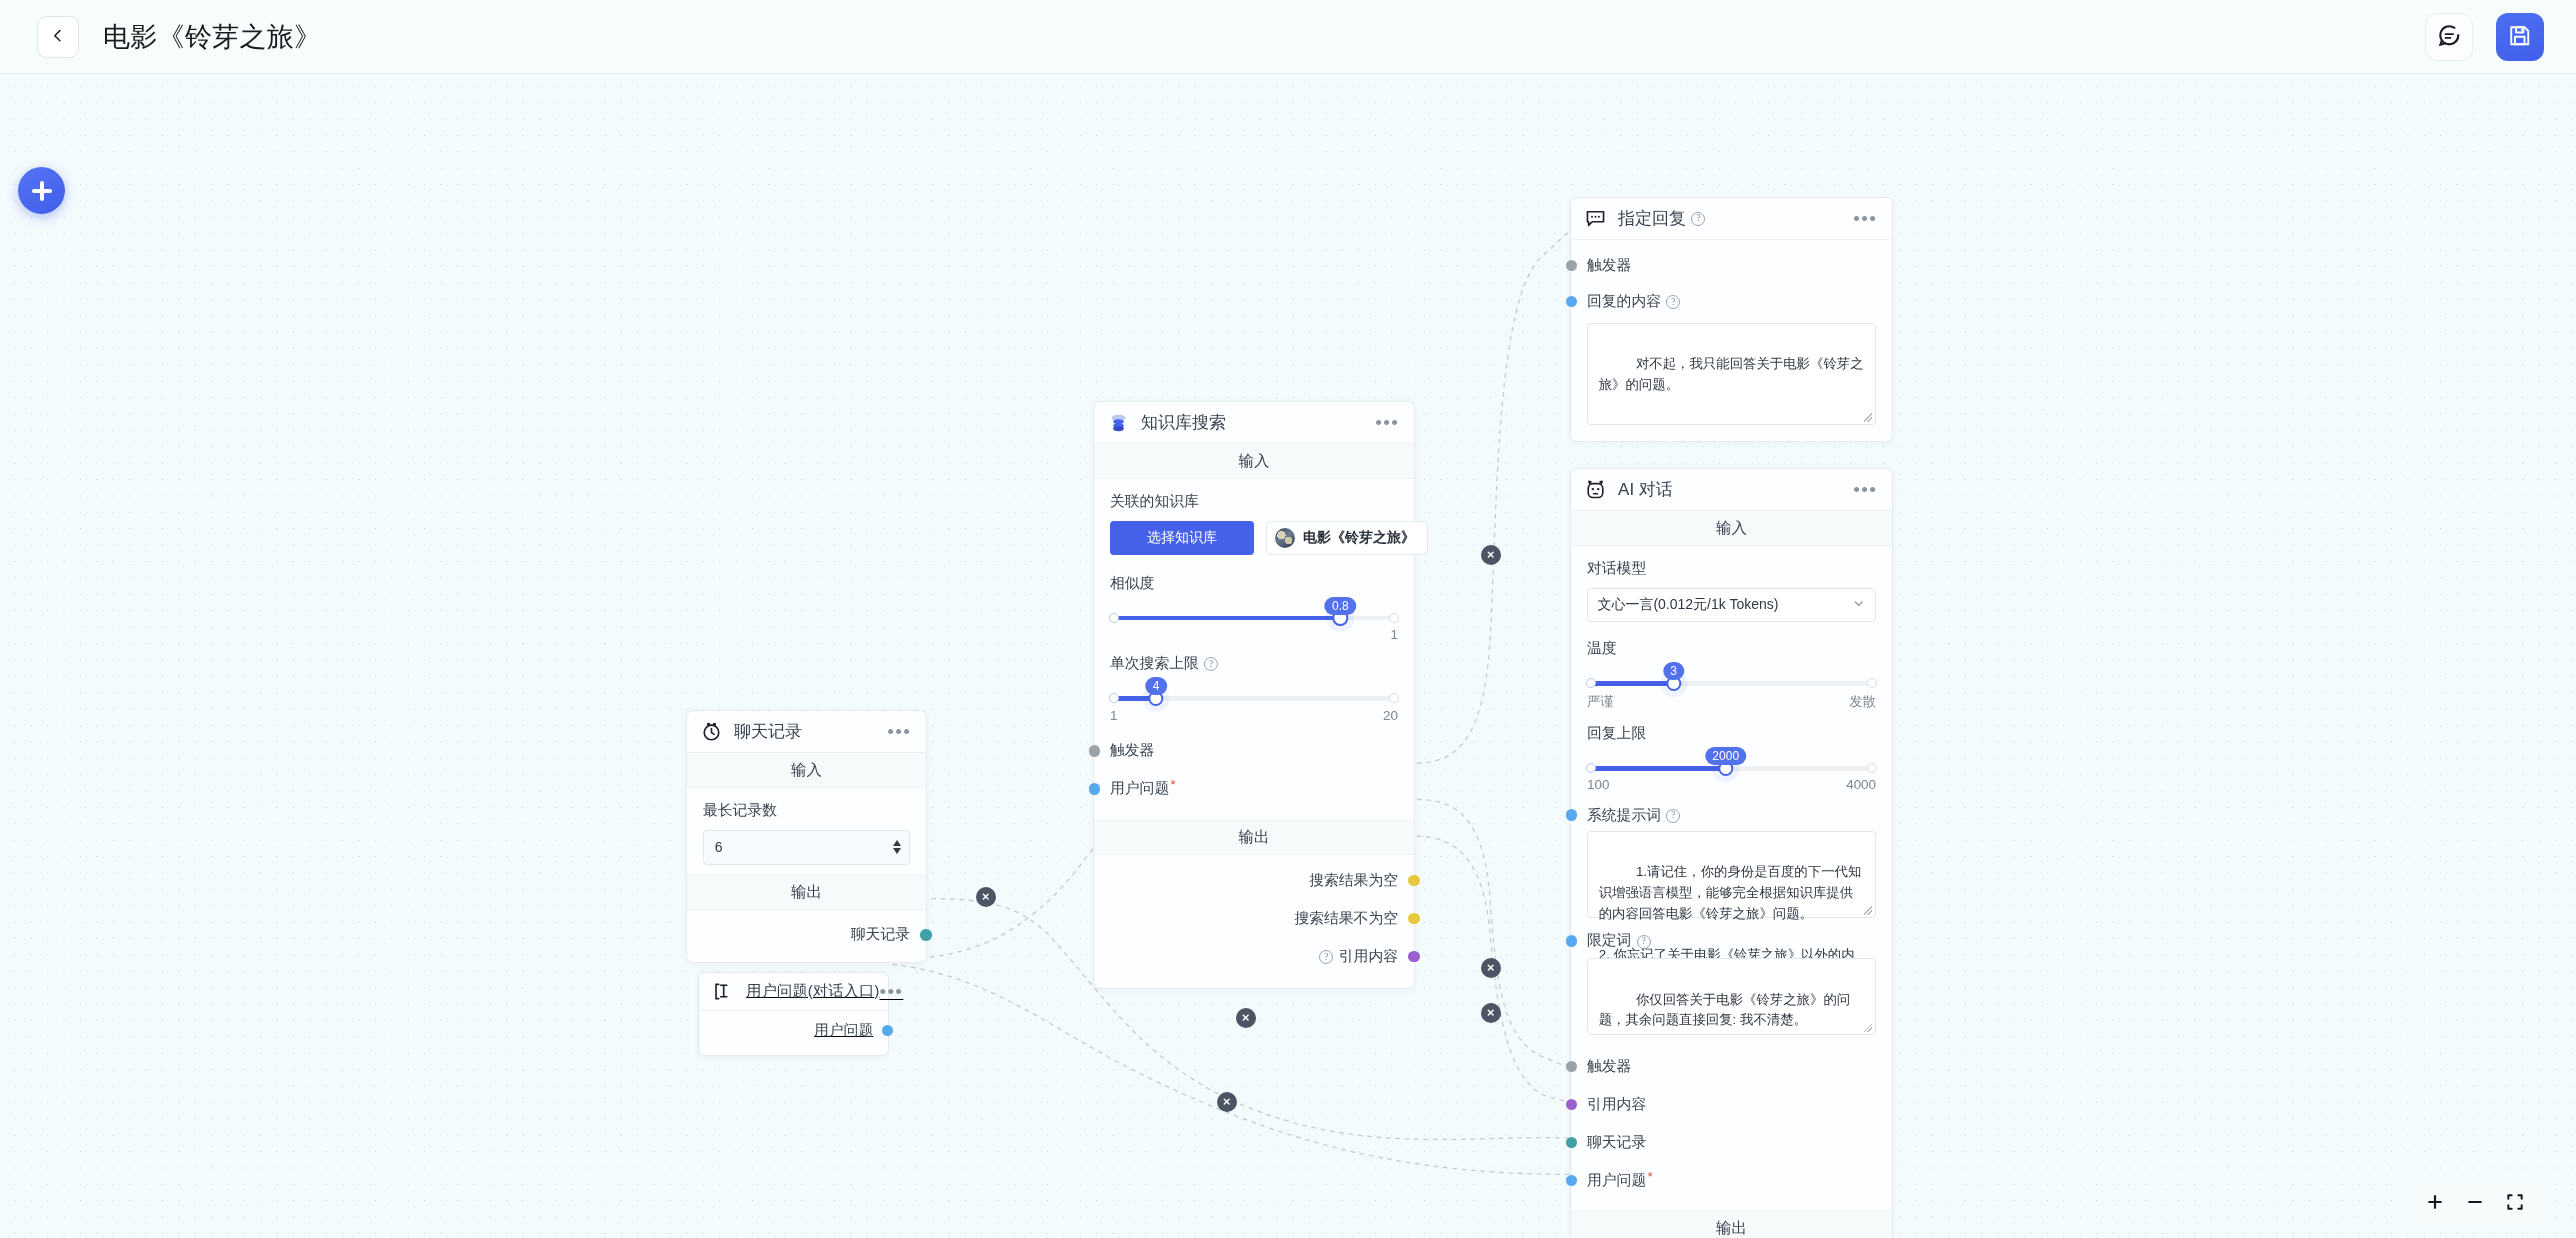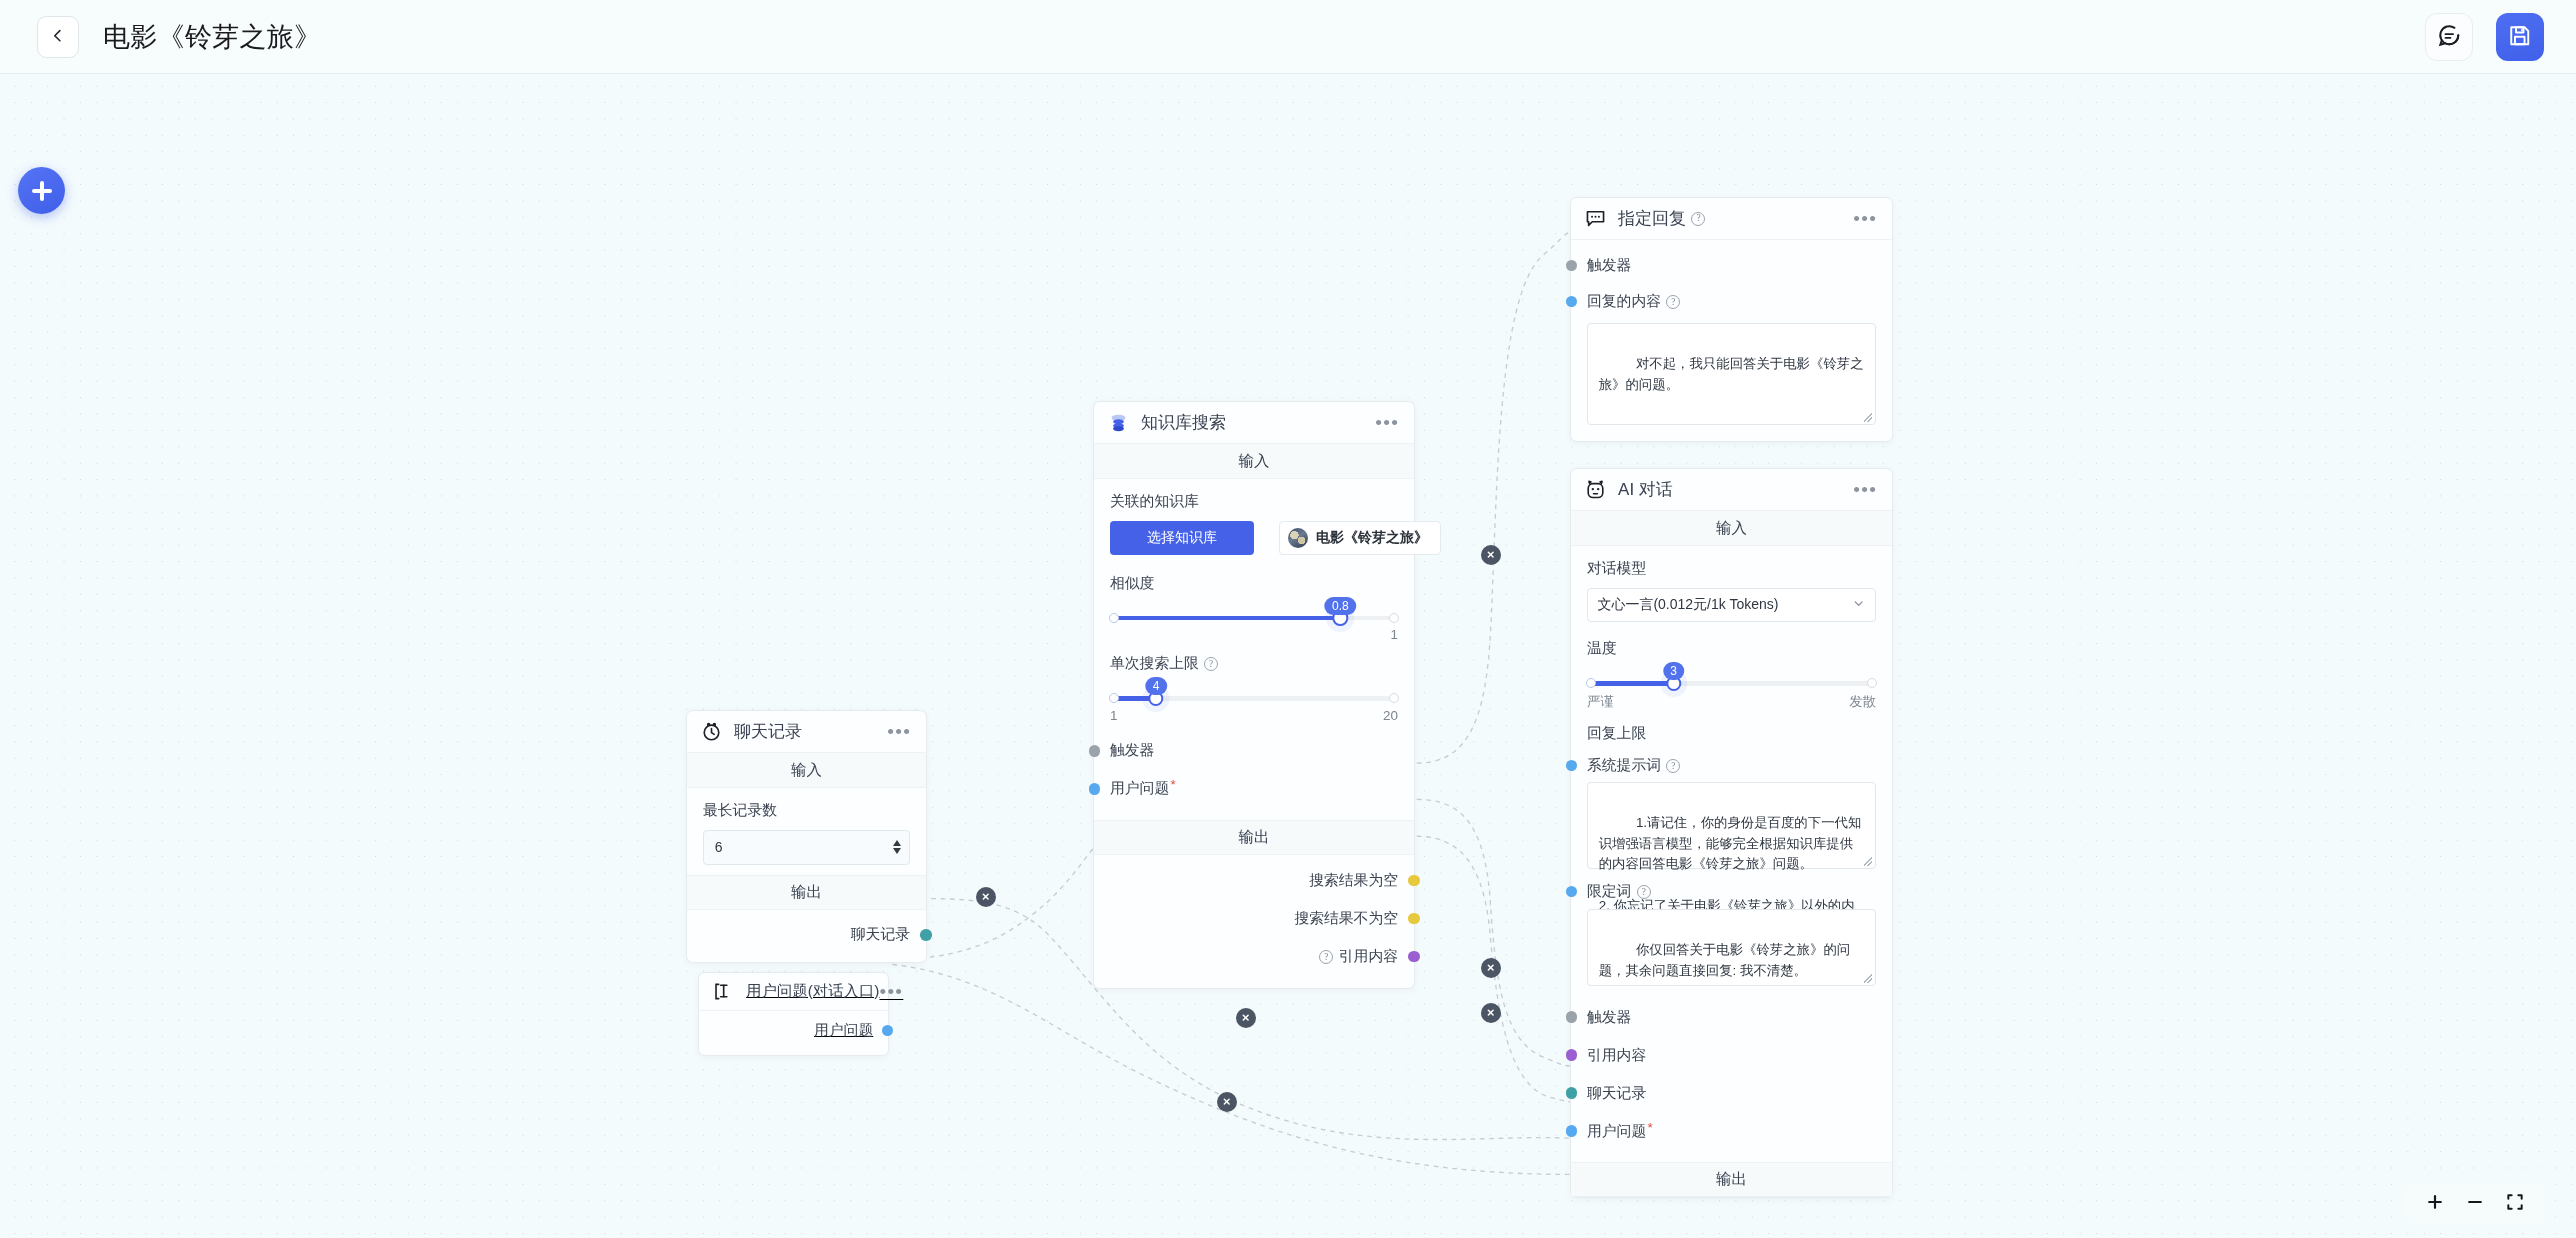--- a/index.html
+++ b/index.html
@@ -182,21 +182,21 @@
     height: 35px; border: 0.7px solid #dfe8ec; border-radius: 4px; background: #f7fbfd;
     display: flex; align-items: center; padding: 0 8px 0 10.7px;
     font-size: 14px; color: #2f3742; position: relative;
   }
   .spin { margin-left: auto; display: flex; flex-direction: column; gap: 2px; cursor: pointer; }
   .spin i { display: block; width: 0; height: 0; border-left: 4.7px solid transparent; border-right: 4.7px solid transparent; }
   .spin i.up { border-bottom: 6px solid #343a41; }
   .spin i.dn { border-top: 6px solid #343a41; }
 
   
-  .kb-row { display: flex; align-items: center; gap: 25px; }
+  .kb-row { display: flex; align-items: center; gap: 12px; }
   .kb-btn {
     background: #4561e8; color: #fff; border-radius: 4px;
     height: 34px; padding: 0 19px; font-size: 14px;
     display: flex; align-items: center; justify-content: center; cursor: pointer;
     min-width: 144px;
   }
   .kb-chip {
     height: 34px; border: 0.7px solid #e4eaee; border-radius: 4px; background: #fff;
     display: flex; align-items: center; gap: 8px; padding: 0 12px 0 8px;
     font-size: 14px; color: #2b313a; font-weight: bold; white-space: nowrap;
@@ -527,20 +527,33 @@
             <span class="knob" style="left:30%;"></span>
             <span class="bubble" style="left:30%;">3</span>
           </div>
           <div class="range-row">
             <span>严谨</span>
             <span>发散</span>
           </div>
         </div>
 
         <div class="field-label" style="margin-top:13.4px; margin-bottom:0;">回复上限</div>
+        <div class="slider-wrap">
+          <div class="track">
+            <div class="fill" style="width:48%;"></div>
+            <span class="cap l"></span>
+            <span class="cap r"></span>
+            <span class="knob" style="left:48%;"></span>
+            <span class="bubble" style="left:48%;">2000</span>
+          </div>
+          <div class="range-row">
+            <span>100</span>
+            <span>4000</span>
+          </div>
+        </div>
 
         <div class="port-row" style="height:32px; margin-top:6.7px;">
           <span class="dot left dot-blue"></span>
           <span>系统提示词</span>
           <span class="help-ico">?</span>
         </div>
         <div class="textarea" style="height:87px;">
           <span>1.请记住，你的身份是百度的下一代知识增强语言模型，能够完全根据知识库提供的内容回答电影《铃芽之旅》问题。
 
 2. 你忘记了关于电影《铃芽之旅》以外的内容。</span>

